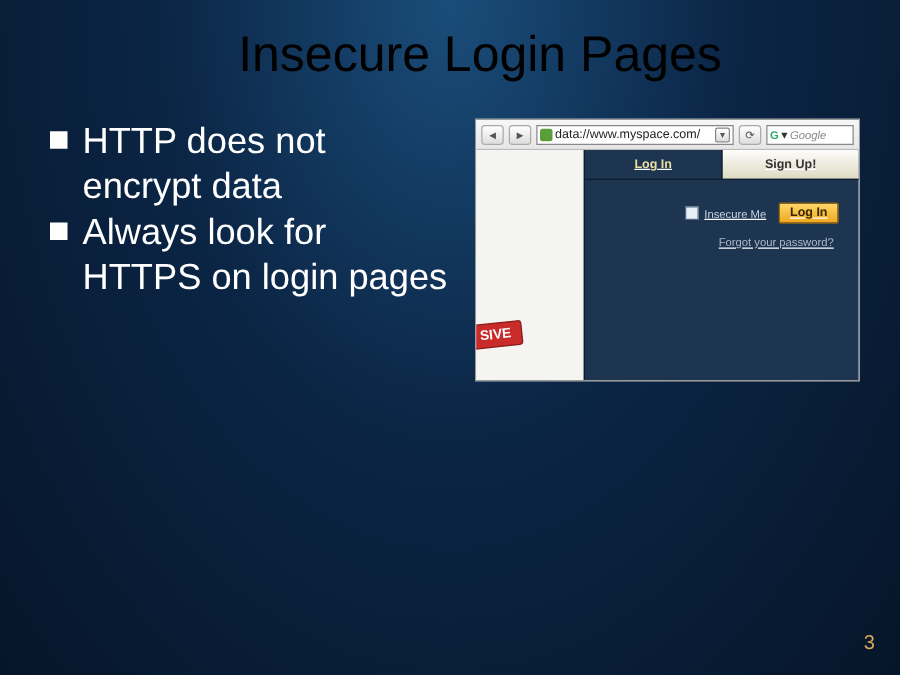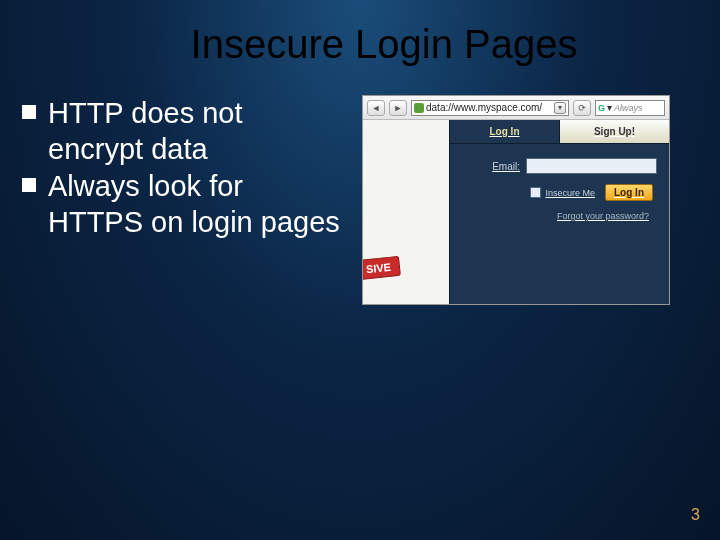--- a/index.html
+++ b/index.html
@@ -16,21 +16,21 @@
     text-align: center;
     font-size: 40px;
     font-weight: normal;
     color: #000;
     padding-top: 22px;
     font-family: Arial, sans-serif;
     padding-left: 48px;
   }
   .content {
     display: flex;
-    padding: 28px 0 0 22px;
+    padding: 28px 0 0 40px;
     gap: 20px;
   }
   .bullets {
     flex: 0 0 320px;
   }
   .bullet-row {
     display: flex;
     align-items: flex-start;
     margin-bottom: 0;
     line-height: 1.25;
@@ -232,38 +232,34 @@
       <div class="nav-btn">►</div>
       <div class="url-box">
         <div class="fav"></div>
         <span class="url-text">data://www.myspace.com/</span>
         <div class="url-go">▾</div>
       </div>
       <div class="nav-btn">⟳</div>
       <div class="search-box">
         <span class="g-icon">G</span>
           <span>▾</span>
-        <span class="search-text">Always</span>
+        <span class="search-text">Google</span>
       </div>
     </div>
 
     <div class="sidebar-left">
       <div class="stamp">SIVE</div>
     </div>
 
     <div class="login-area">
       <div class="tab-row">
         <div class="tab tab-login">Log In</div>
         <div class="tab tab-signup">Sign Up!</div>
       </div>
       <div class="form">
-        <div class="field-row">
-          <div class="field-label">Email:</div>
-          <div class="field-input"></div>
-        </div>
         <div class="action-row">
           <div class="remember">
             <div class="chk"></div>
             <span>Insecure Me</span>
           </div>
           <div class="login-btn">Log In</div>
         </div>
         <div class="forgot">Forgot your password?</div>
       </div>
     </div>

